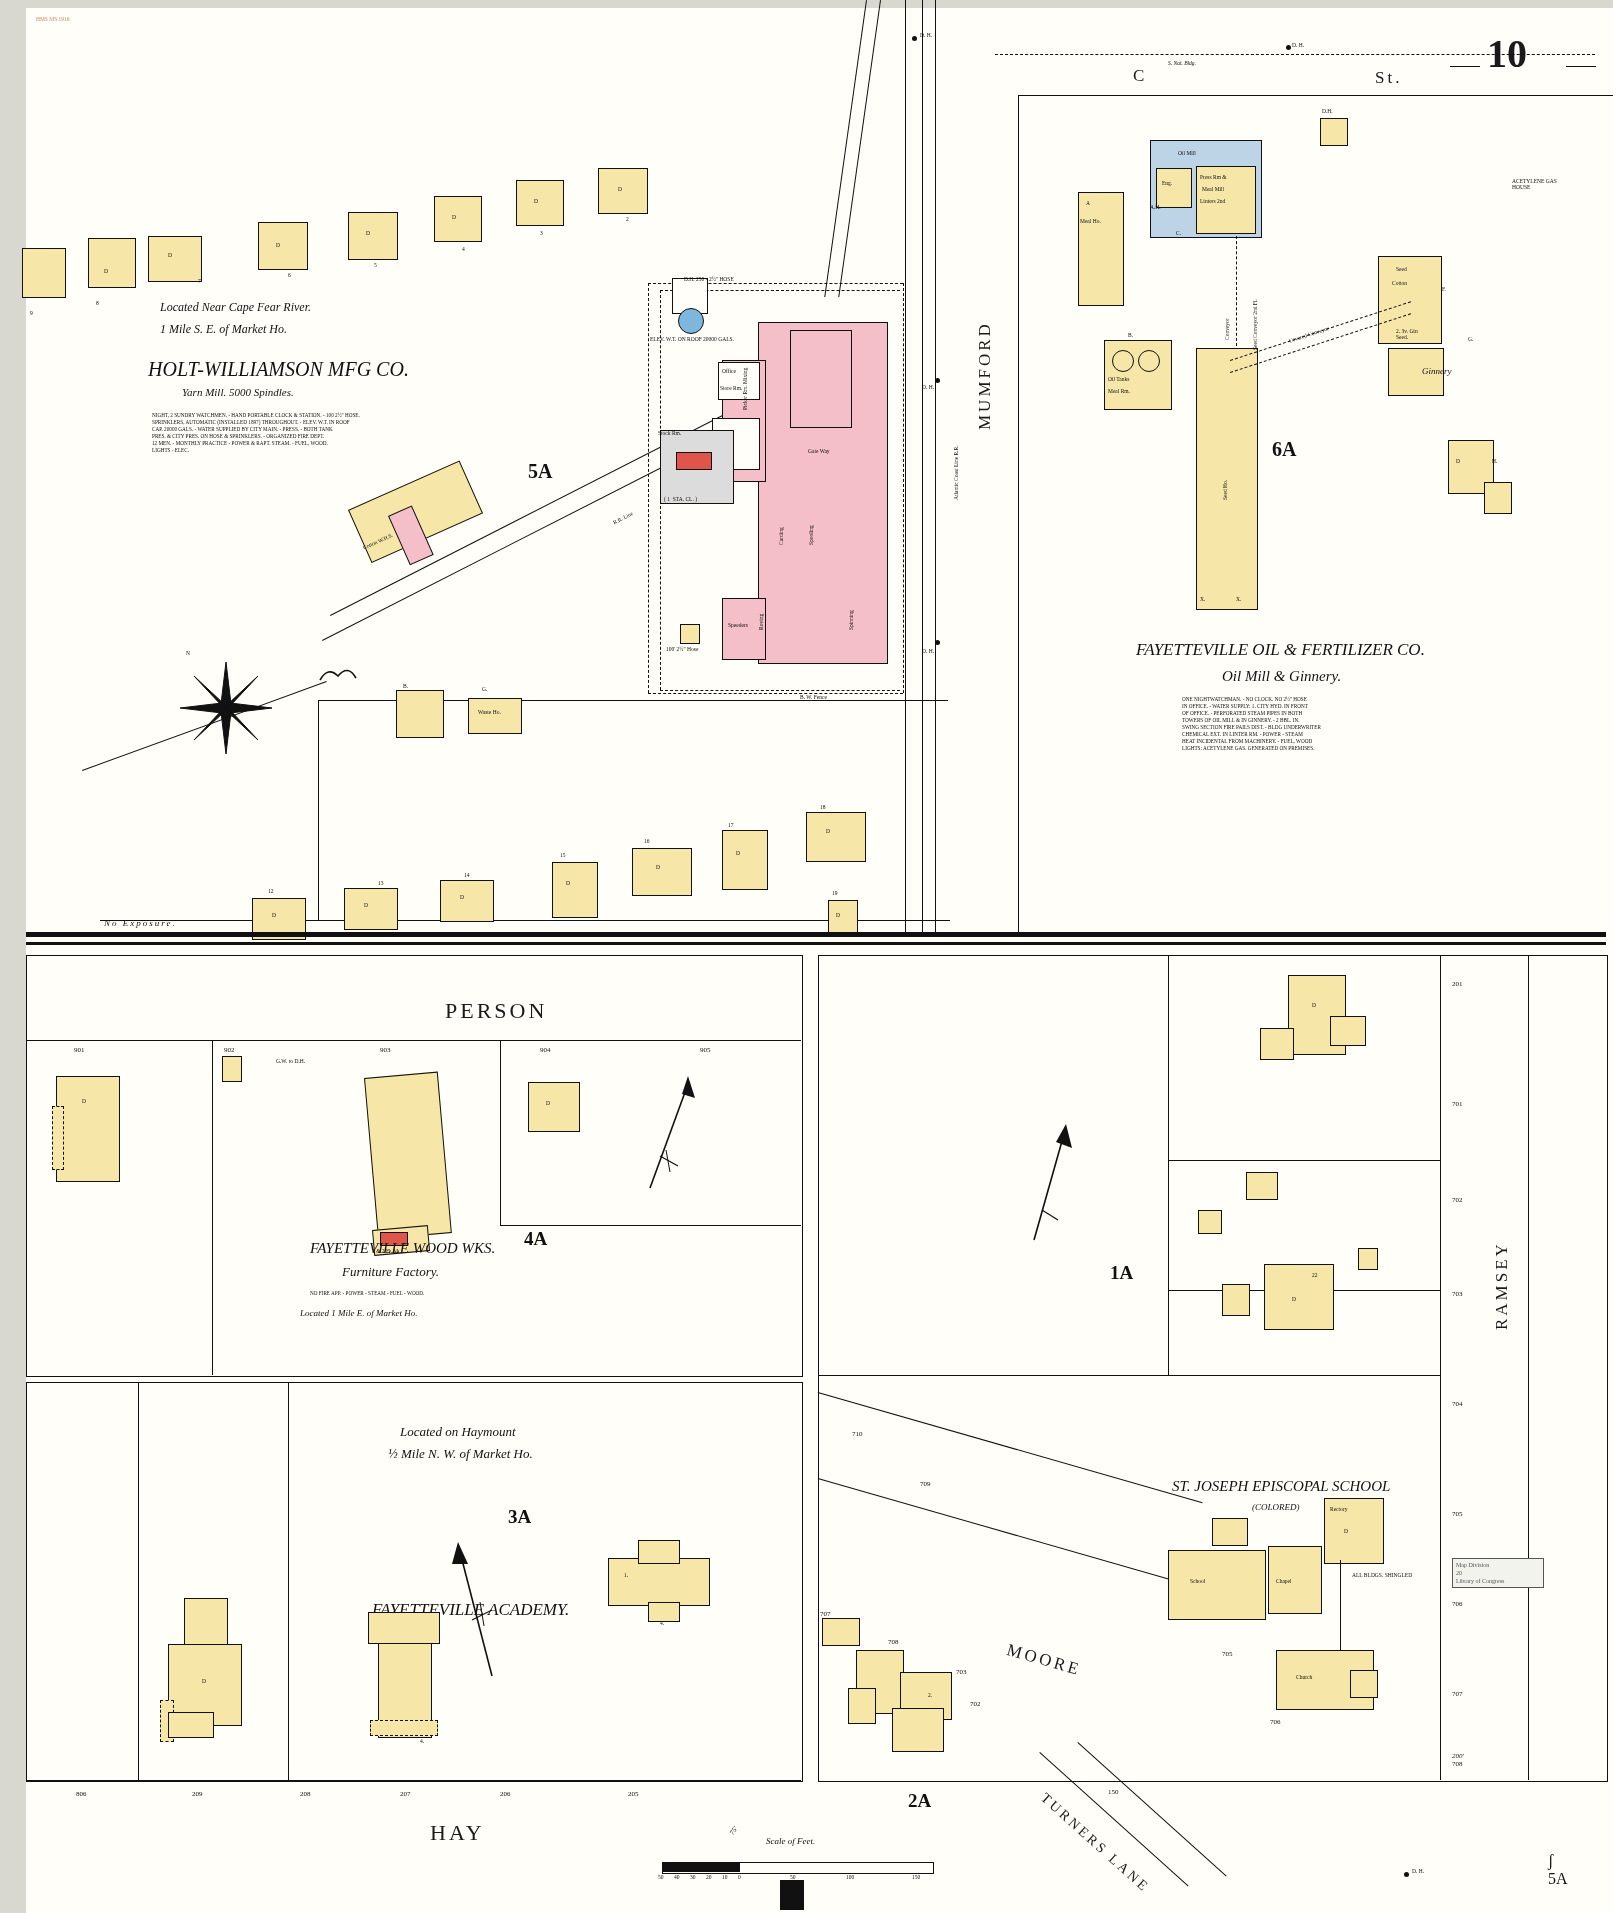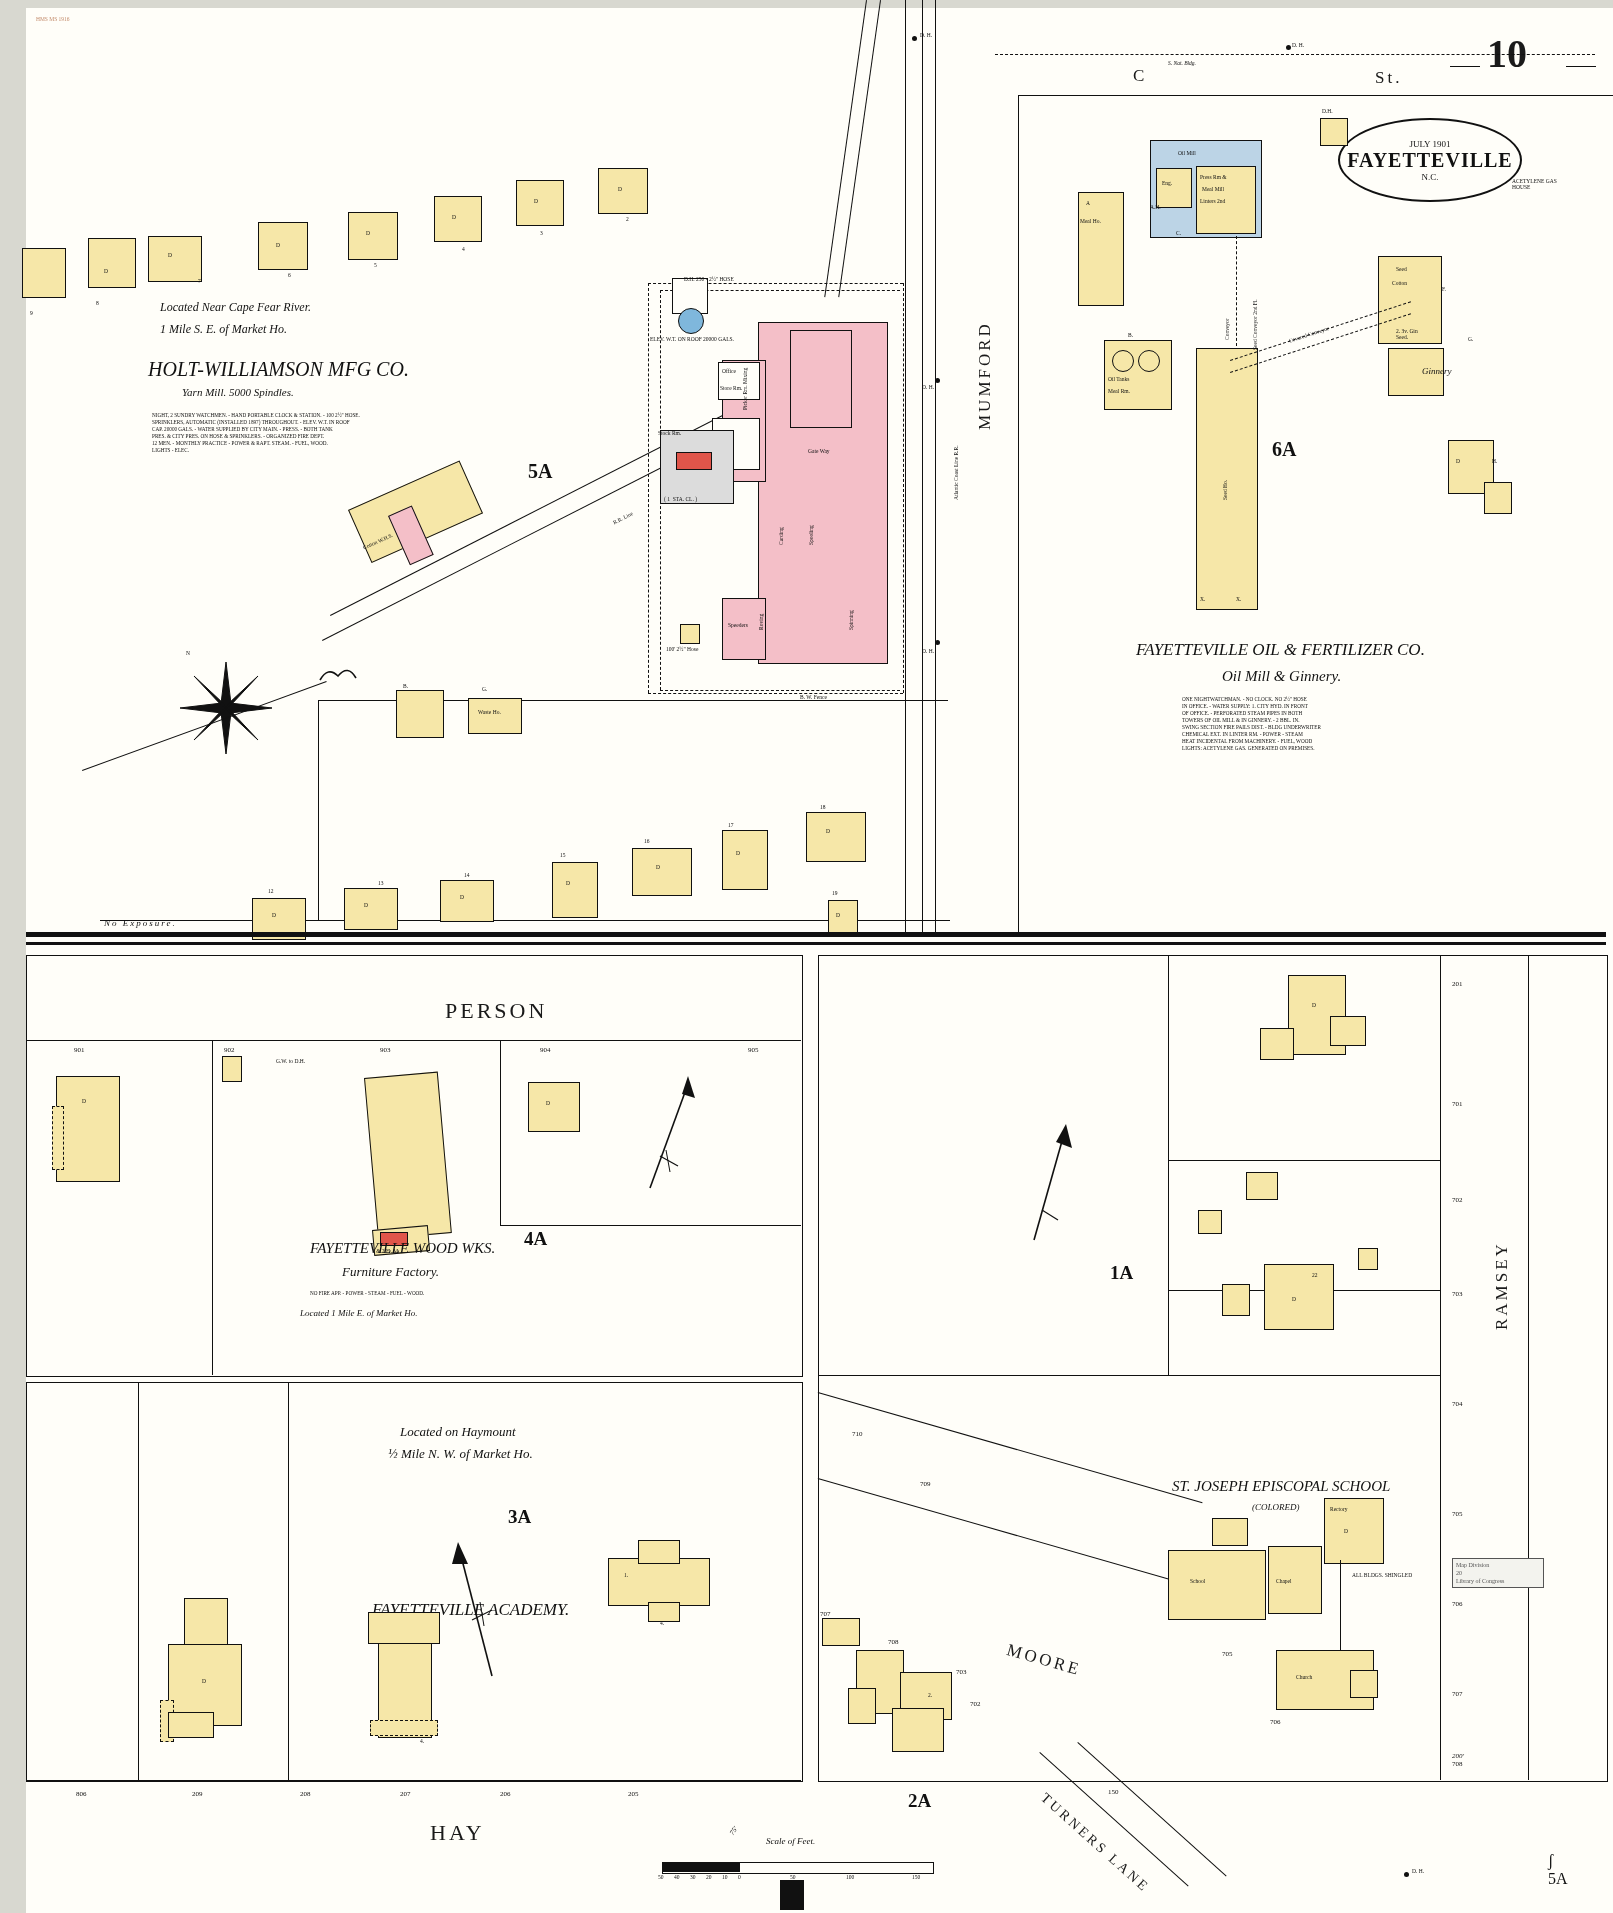--- a/index.html
+++ b/index.html
@@ -53,25 +53,20 @@
 
   <div class="sheetno" style="left:1487px;top:30px;">10</div>
   <div class="line hline" style="left:1450px;top:66px;width:30px;"></div>
   <div class="line hline" style="left:1566px;top:66px;width:30px;"></div>
 
   <div class="street lg" style="left:1133px;top:66px;">C</div>
   <div class="street lg" style="left:1375px;top:68px;">St.</div>
   <div class="lbl xtiny ital" style="left:1168px;top:60px;">S. Nat. Bldg.</div>
   <div class="dashline" style="left:995px;top:54px;width:600px;"></div>
 
-  <div class="titleoval" style="left:1338px;top:118px;width:180px;height:80px;">
-    <div class="lbl sm" style="position:static;">JULY 1901</div>
-    <div class="lbl" style="position:static;font-size:20px;font-weight:bold;letter-spacing:1px;">FAYETTEVILLE</div>
-    <div class="lbl sm" style="position:static;">N.C.</div>
-  </div>
 
   <div class="rr" style="left:905px;top:0;width:0;height:935px;border-left:1.4px solid #111;border-top:none;"></div>
   <div class="rr" style="left:922px;top:0;width:0;height:935px;border-left:1.4px solid #111;border-top:none;"></div>
   <div class="lbl xtiny rot90" style="left:953px;top:500px;">Atlantic Coast Line R.R.</div>
 
   <div class="line vline" style="left:935px;top:0;height:935px;"></div>
   <div class="line vline" style="left:1018px;top:95px;height:840px;"></div>
   <div class="street lg rot90" style="left:975px;top:430px;">MUMFORD</div>
 
   <div class="line" style="left:880px;top:0;width:1.2px;height:300px;transform:rotate(8deg);transform-origin:top left;"></div>
@@ -300,21 +295,21 @@
   <div class="bigband" style="left:26px;top:932px;width:1580px;"></div>
   <div class="bigband" style="left:26px;top:942px;width:1580px;height:3px;"></div>
 
   <div class="blockframe" style="left:26px;top:955px;width:775px;height:420px;"></div>
   <div class="street xl" style="left:445px;top:998px;">PERSON</div>
   <div class="line hline" style="left:26px;top:1040px;width:775px;"></div>
   <div class="lbl tiny" style="left:74px;top:1046px;">901</div>
   <div class="lbl tiny" style="left:224px;top:1046px;">902</div>
   <div class="lbl tiny" style="left:380px;top:1046px;">903</div>
   <div class="lbl tiny" style="left:540px;top:1046px;">904</div>
-  <div class="lbl tiny" style="left:700px;top:1046px;margin-left:48px;">905</div>
+  <div class="lbl tiny" style="left:700px;top:1046px;">905</div>
   <div class="line vline" style="left:212px;top:1040px;height:335px;"></div>
   <div class="line vline" style="left:500px;top:1040px;height:185px;"></div>
   <div class="line hline" style="left:500px;top:1225px;width:301px;"></div>
 
   <div class="bldg" style="left:56px;top:1076px;width:62px;height:104px;"></div>
   <div class="lbl xtiny" style="left:82px;top:1098px;">D</div>
   <div class="bldg dash" style="left:52px;top:1106px;width:10px;height:62px;"></div>
 
   <div class="bldg" style="left:222px;top:1056px;width:18px;height:24px;"></div>
   <div class="lbl xtiny" style="left:276px;top:1058px;">G.W. to D.H.</div>

